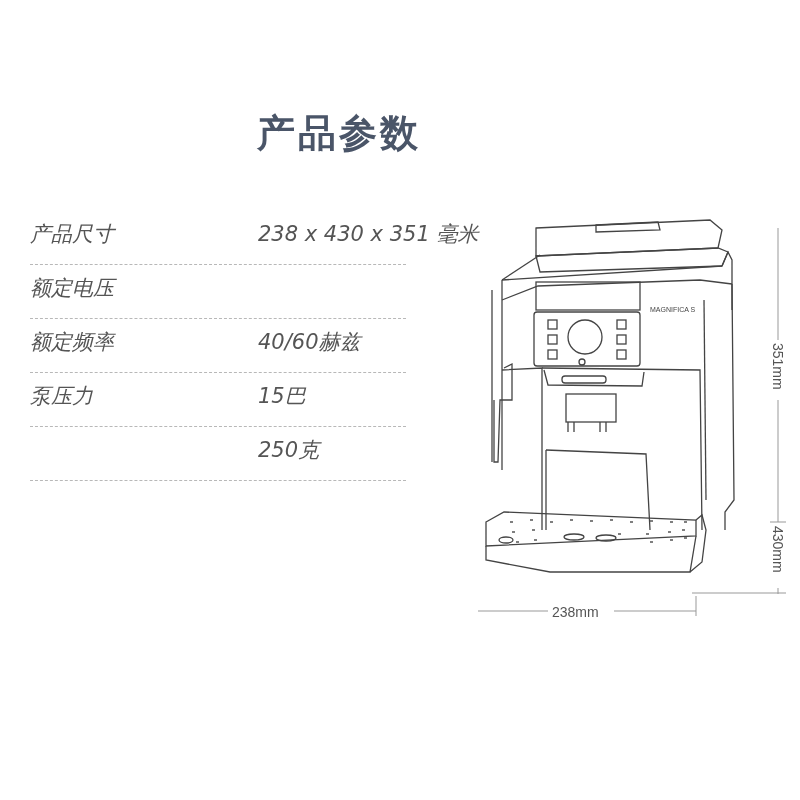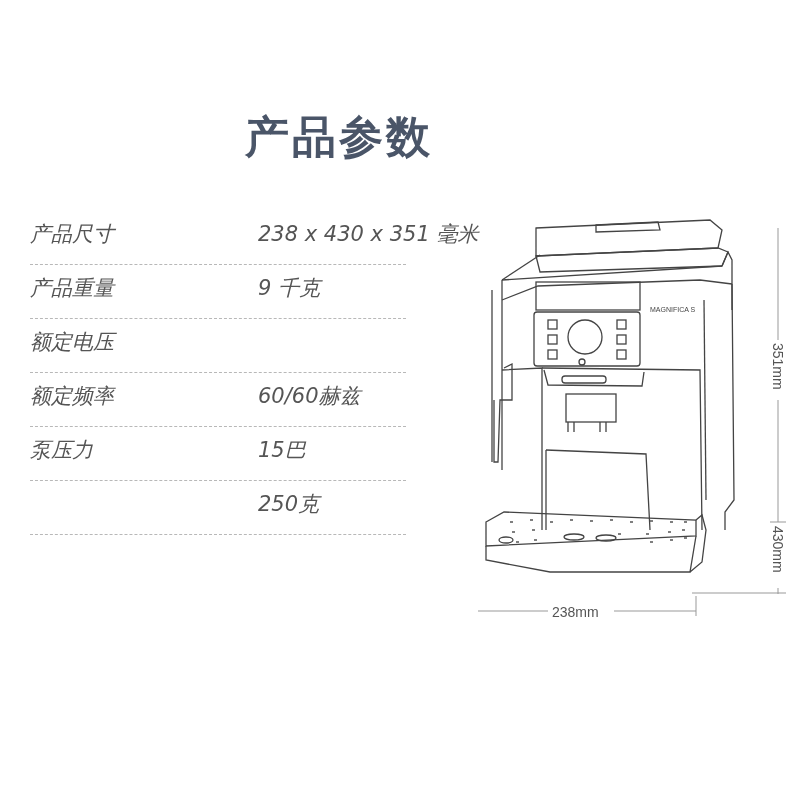--- a/index.html
+++ b/index.html
@@ -1,44 +1,40 @@
 <!DOCTYPE html>
 <html><head>
   <meta charset="utf-8">
   <style>
     html, body { margin: 0; padding: 0; background: #ffffff; }
     body { width: 800px; height: 800px; position: relative; overflow: hidden; font-family: "DejaVu Sans", "Liberation Sans", sans-serif; }
-    .title { position: absolute; left: 0; top: 108px; width: 678px; text-align: center; font-size: 44px; font-weight: bold; color: #4a5568; letter-spacing: 3px; }
+    .title { position: absolute; left: 0; top: 108px; width: 678px; text-align: center; font-size: 38px; font-weight: bold; color: #4a5568; letter-spacing: 3px; }
     .spec-table { position: absolute; left: 30px; top: 212px; width: 376px; font-style: italic; }
     .spec-row { position: relative; height: 52px; border-bottom: 1px dashed #b8b8b8; margin-bottom: 1px; }
     .spec-label { position: absolute; left: 0; top: 8px; font-size: 21px; color: #555; }
     .spec-value { position: absolute; left: 198px; top: 8px; font-size: 21px; color: #555; white-space: nowrap; margin-left: 30px; }
     .drawing { position: absolute; left: 470px; top: 200px; width: 330px; height: 430px; }
     .dim-label { font-family: "Liberation Sans", sans-serif; fill: #555; }
   </style>
 </head>
 <body>
 
 <div class="title">产品参数</div>
 
 <div class="spec-table">
   <div class="spec-row">
     <span class="spec-label">产品尺寸</span>
     <span class="spec-value">238 x 430 x 351 毫米</span>
   </div>
   <div class="spec-row">
-    <span class="spec-label">产品重量</span>
-    <span class="spec-value">9 千克</span>
-  </div>
-  <div class="spec-row">
     <span class="spec-label">额定电压</span>
   </div>
   <div class="spec-row">
     <span class="spec-label">额定频率</span>
-    <span class="spec-value">60/60赫兹</span>
+    <span class="spec-value">40/60赫兹</span>
   </div>
   <div class="spec-row">
     <span class="spec-label">泵压力</span>
     <span class="spec-value">15巴</span>
   </div>
   <div class="spec-row">
     <span class="spec-value">250克</span>
   </div>
 </div>
 

